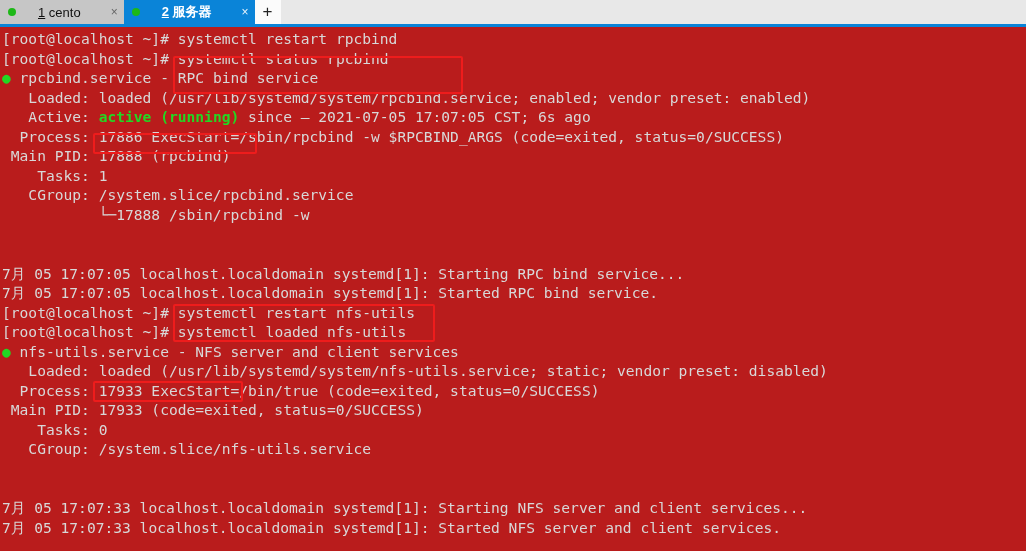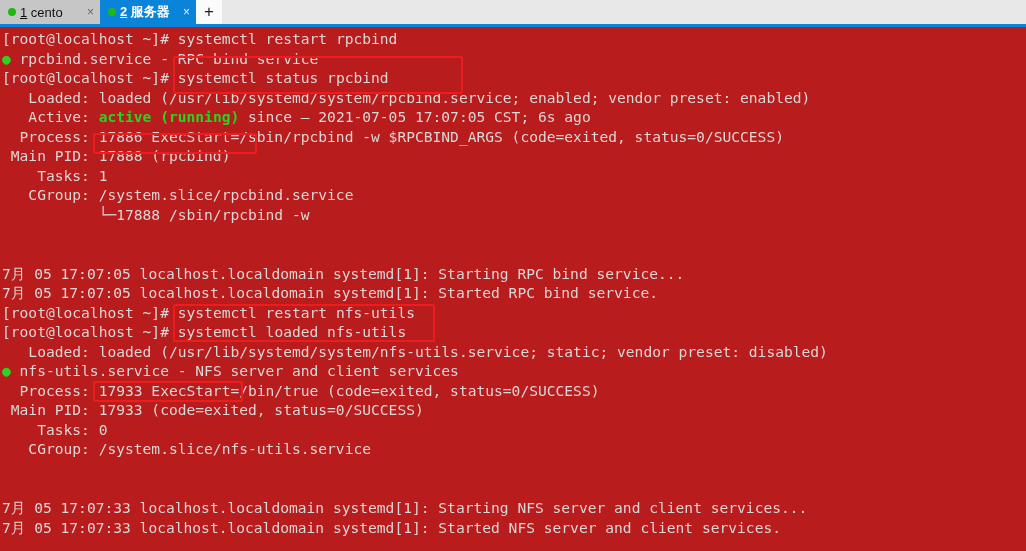--- a/index.html
+++ b/index.html
@@ -19,21 +19,21 @@
     height: 24px;
     background: #e8e8e8;
     display: flex;
     align-items: stretch;
     border-bottom: 3px solid #0a84d8;
     box-sizing: content-box;
   }
   .tab {
     display: flex;
     align-items: center;
-    gap: 4px;
+    gap: 22px;
     padding: 0 6px 0 8px;
     font-family: "Liberation Sans", sans-serif;
     font-size: 13px;
     height: 24px;
     box-sizing: border-box;
     cursor: default;
     user-select: none;
   }
   .tab.inactive {
     background: #c6c6c6;
@@ -132,37 +132,37 @@
     <span class="tab-label"><span class="num">2</span><span> 服务器</span></span>
     <span class="tab-close">×</span>
   </div>
   <div id="newtab">+</div>
   <div id="tabbar-filler"></div>
 </div>
 
 <div id="terminal">
   <div id="lines">
       <div class="line"><span>[root@localhost ~]# </span><span>systemctl restart rpcbind</span></div>
+      <div class="line"><span>[root@localhost ~]# </span><span>systemctl status rpcbind</span></div>
       <div class="line"><span class="dot">●</span><span> rpcbind.service - RPC bind service</span></div>
-      <div class="line"><span>[root@localhost ~]# </span><span>systemctl status rpcbind</span></div>
       <div class="line">   Loaded: loaded (/usr/lib/systemd/system/rpcbind.service; enabled; vendor preset: enabled)</div>
       <div class="line"><span>   Active: </span><span class="grn bold">active (running)</span><span> since — 2021-07-05 17:07:05 CST; 6s ago</span></div>
       <div class="line">  Process: 17886 ExecStart=/sbin/rpcbind -w $RPCBIND_ARGS (code=exited, status=0/SUCCESS)</div>
       <div class="line"> Main PID: 17888 (rpcbind)</div>
       <div class="line">    Tasks: 1</div>
       <div class="line">   CGroup: /system.slice/rpcbind.service</div>
       <div class="line">           └─17888 /sbin/rpcbind -w</div>
       <div class="line blank"> </div>
       <div class="line blank"> </div>
       <div class="line">7月 05 17:07:05 localhost.localdomain systemd[1]: Starting RPC bind service...</div>
       <div class="line">7月 05 17:07:05 localhost.localdomain systemd[1]: Started RPC bind service.</div>
       <div class="line"><span>[root@localhost ~]# </span><span>systemctl restart nfs-utils</span></div>
       <div class="line"><span>[root@localhost ~]# </span><span>systemctl loaded nfs-utils</span></div>
+      <div class="line"><span class="dot">●</span><span> nfs-utils.service - NFS server and client services</span></div>
       <div class="line">   Loaded: loaded (/usr/lib/systemd/system/nfs-utils.service; static; vendor preset: disabled)</div>
-      <div class="line"><span class="dot">●</span><span> nfs-utils.service - NFS server and client services</span></div>
       <div class="line">  Process: 17933 ExecStart=/bin/true (code=exited, status=0/SUCCESS)</div>
       <div class="line"> Main PID: 17933 (code=exited, status=0/SUCCESS)</div>
       <div class="line">    Tasks: 0</div>
       <div class="line">   CGroup: /system.slice/nfs-utils.service</div>
       <div class="line blank"> </div>
       <div class="line blank"> </div>
       <div class="line">7月 05 17:07:33 localhost.localdomain systemd[1]: Starting NFS server and client services...</div>
       <div class="line">7月 05 17:07:33 localhost.localdomain systemd[1]: Started NFS server and client services.</div>
     </div>
   <div id="annots">

